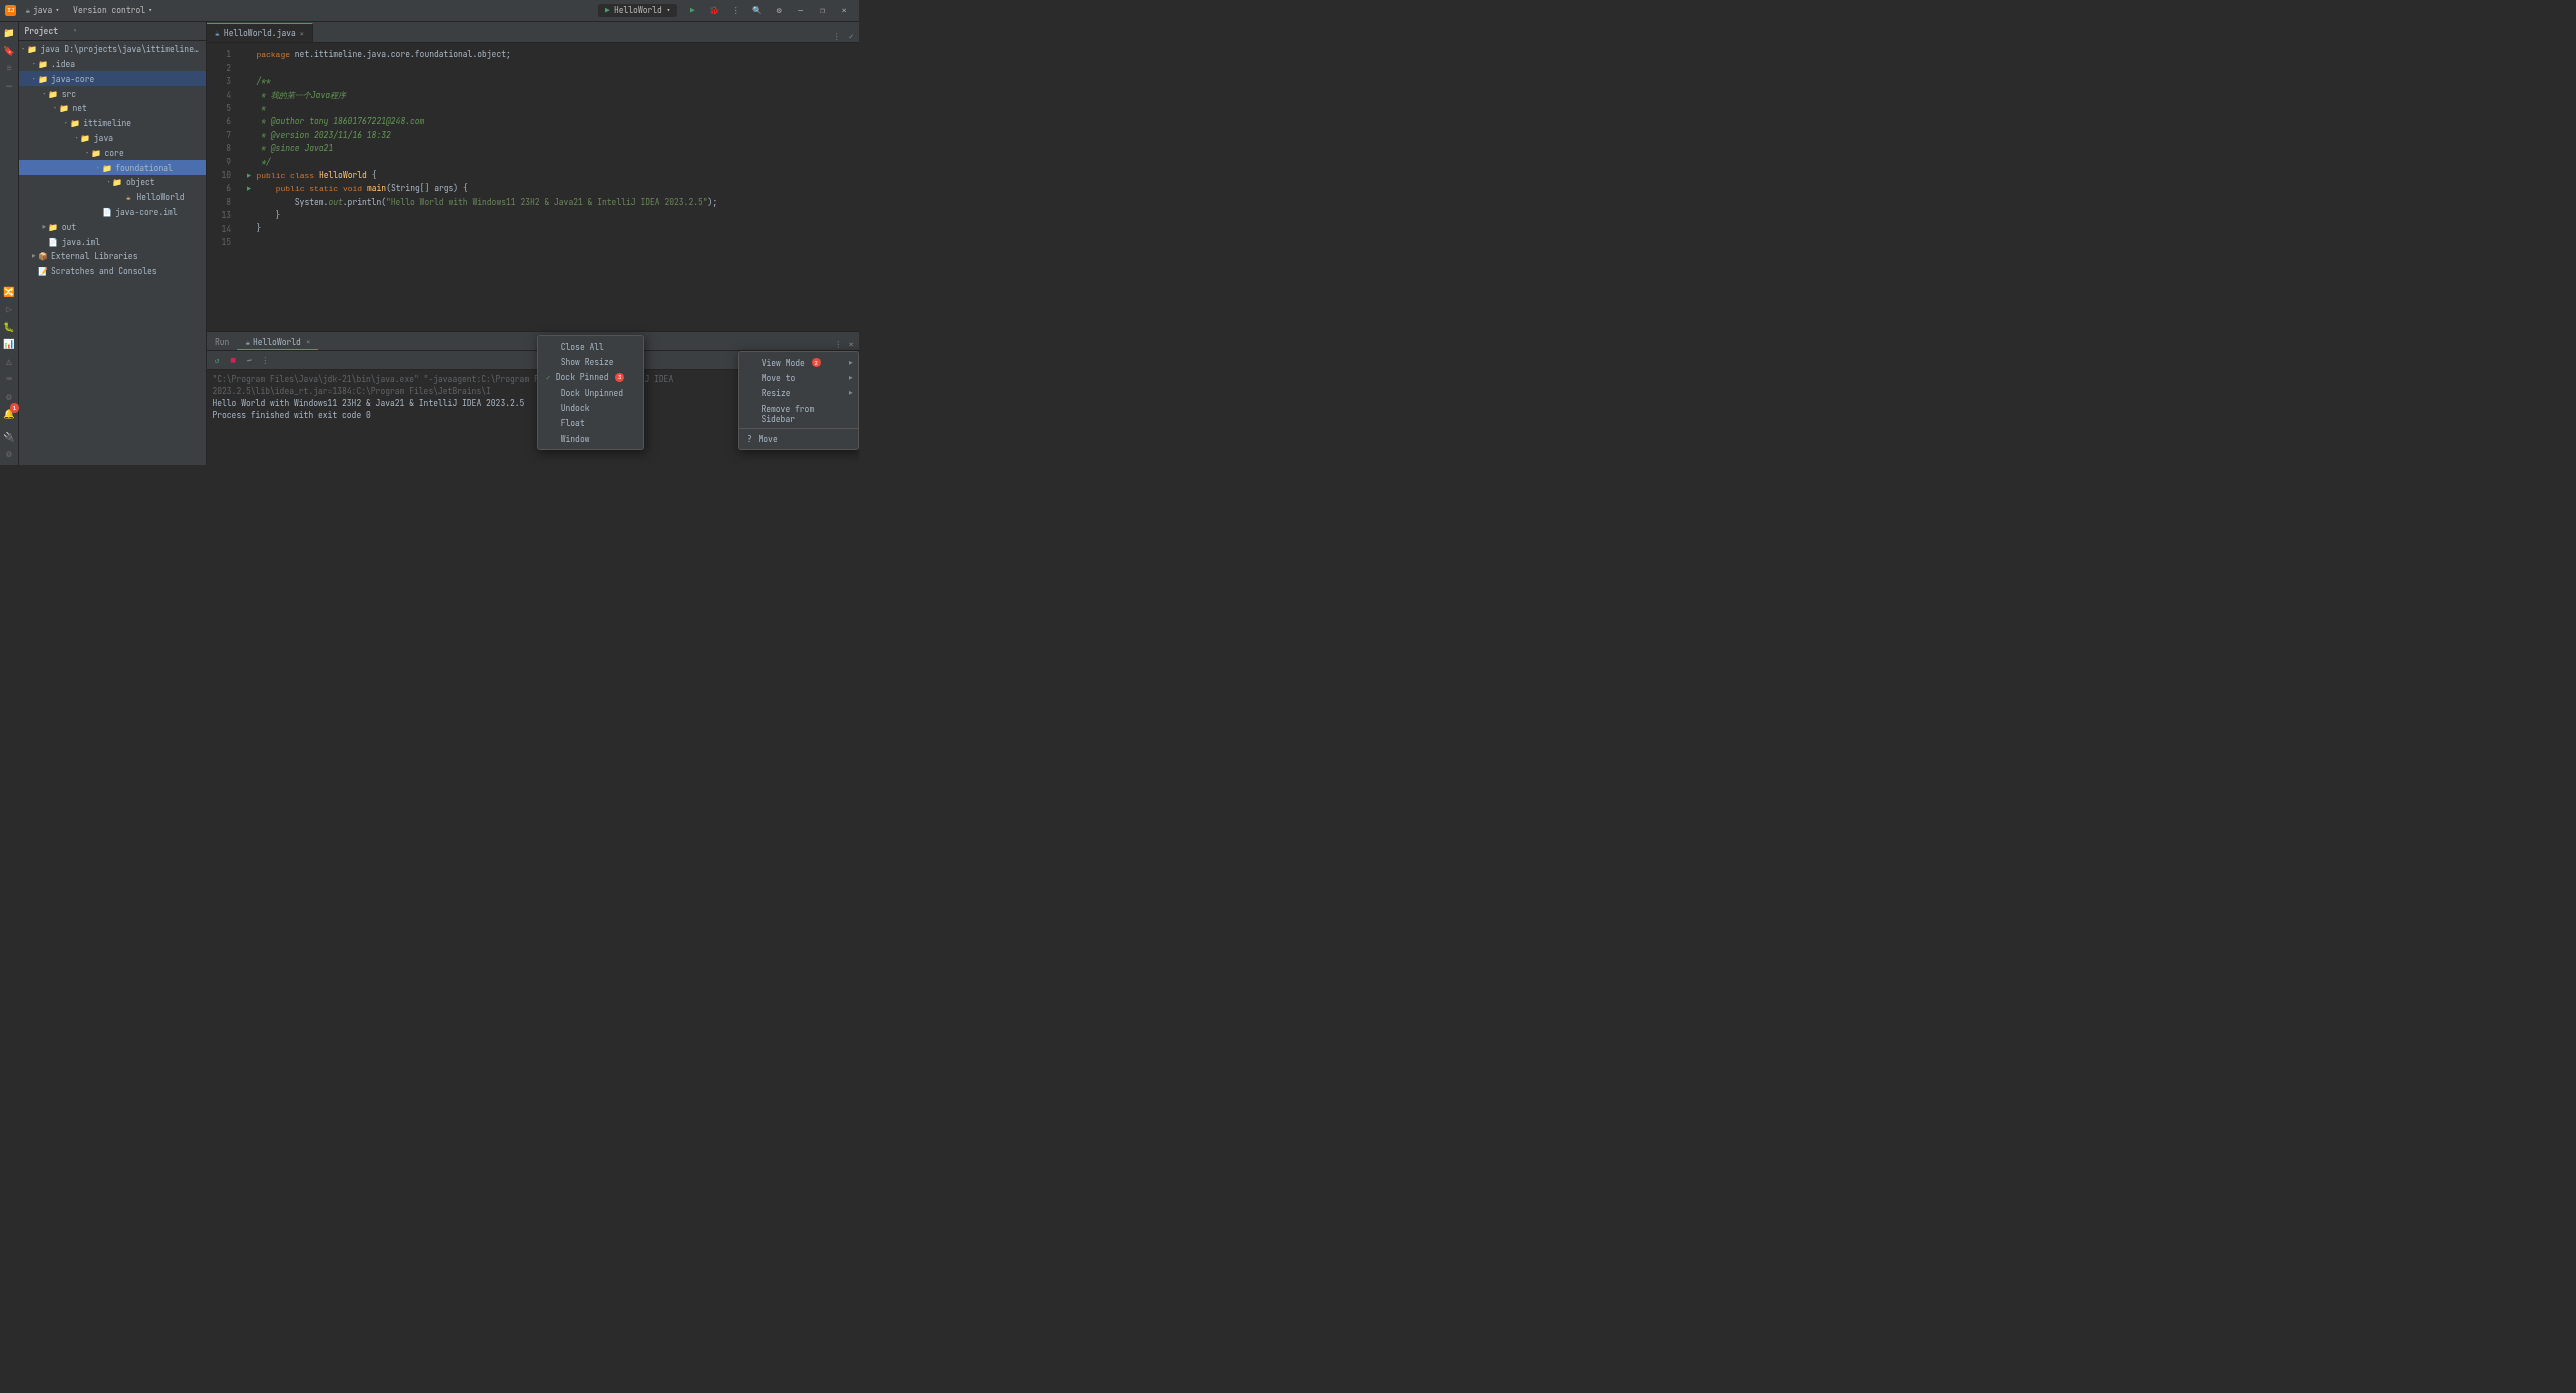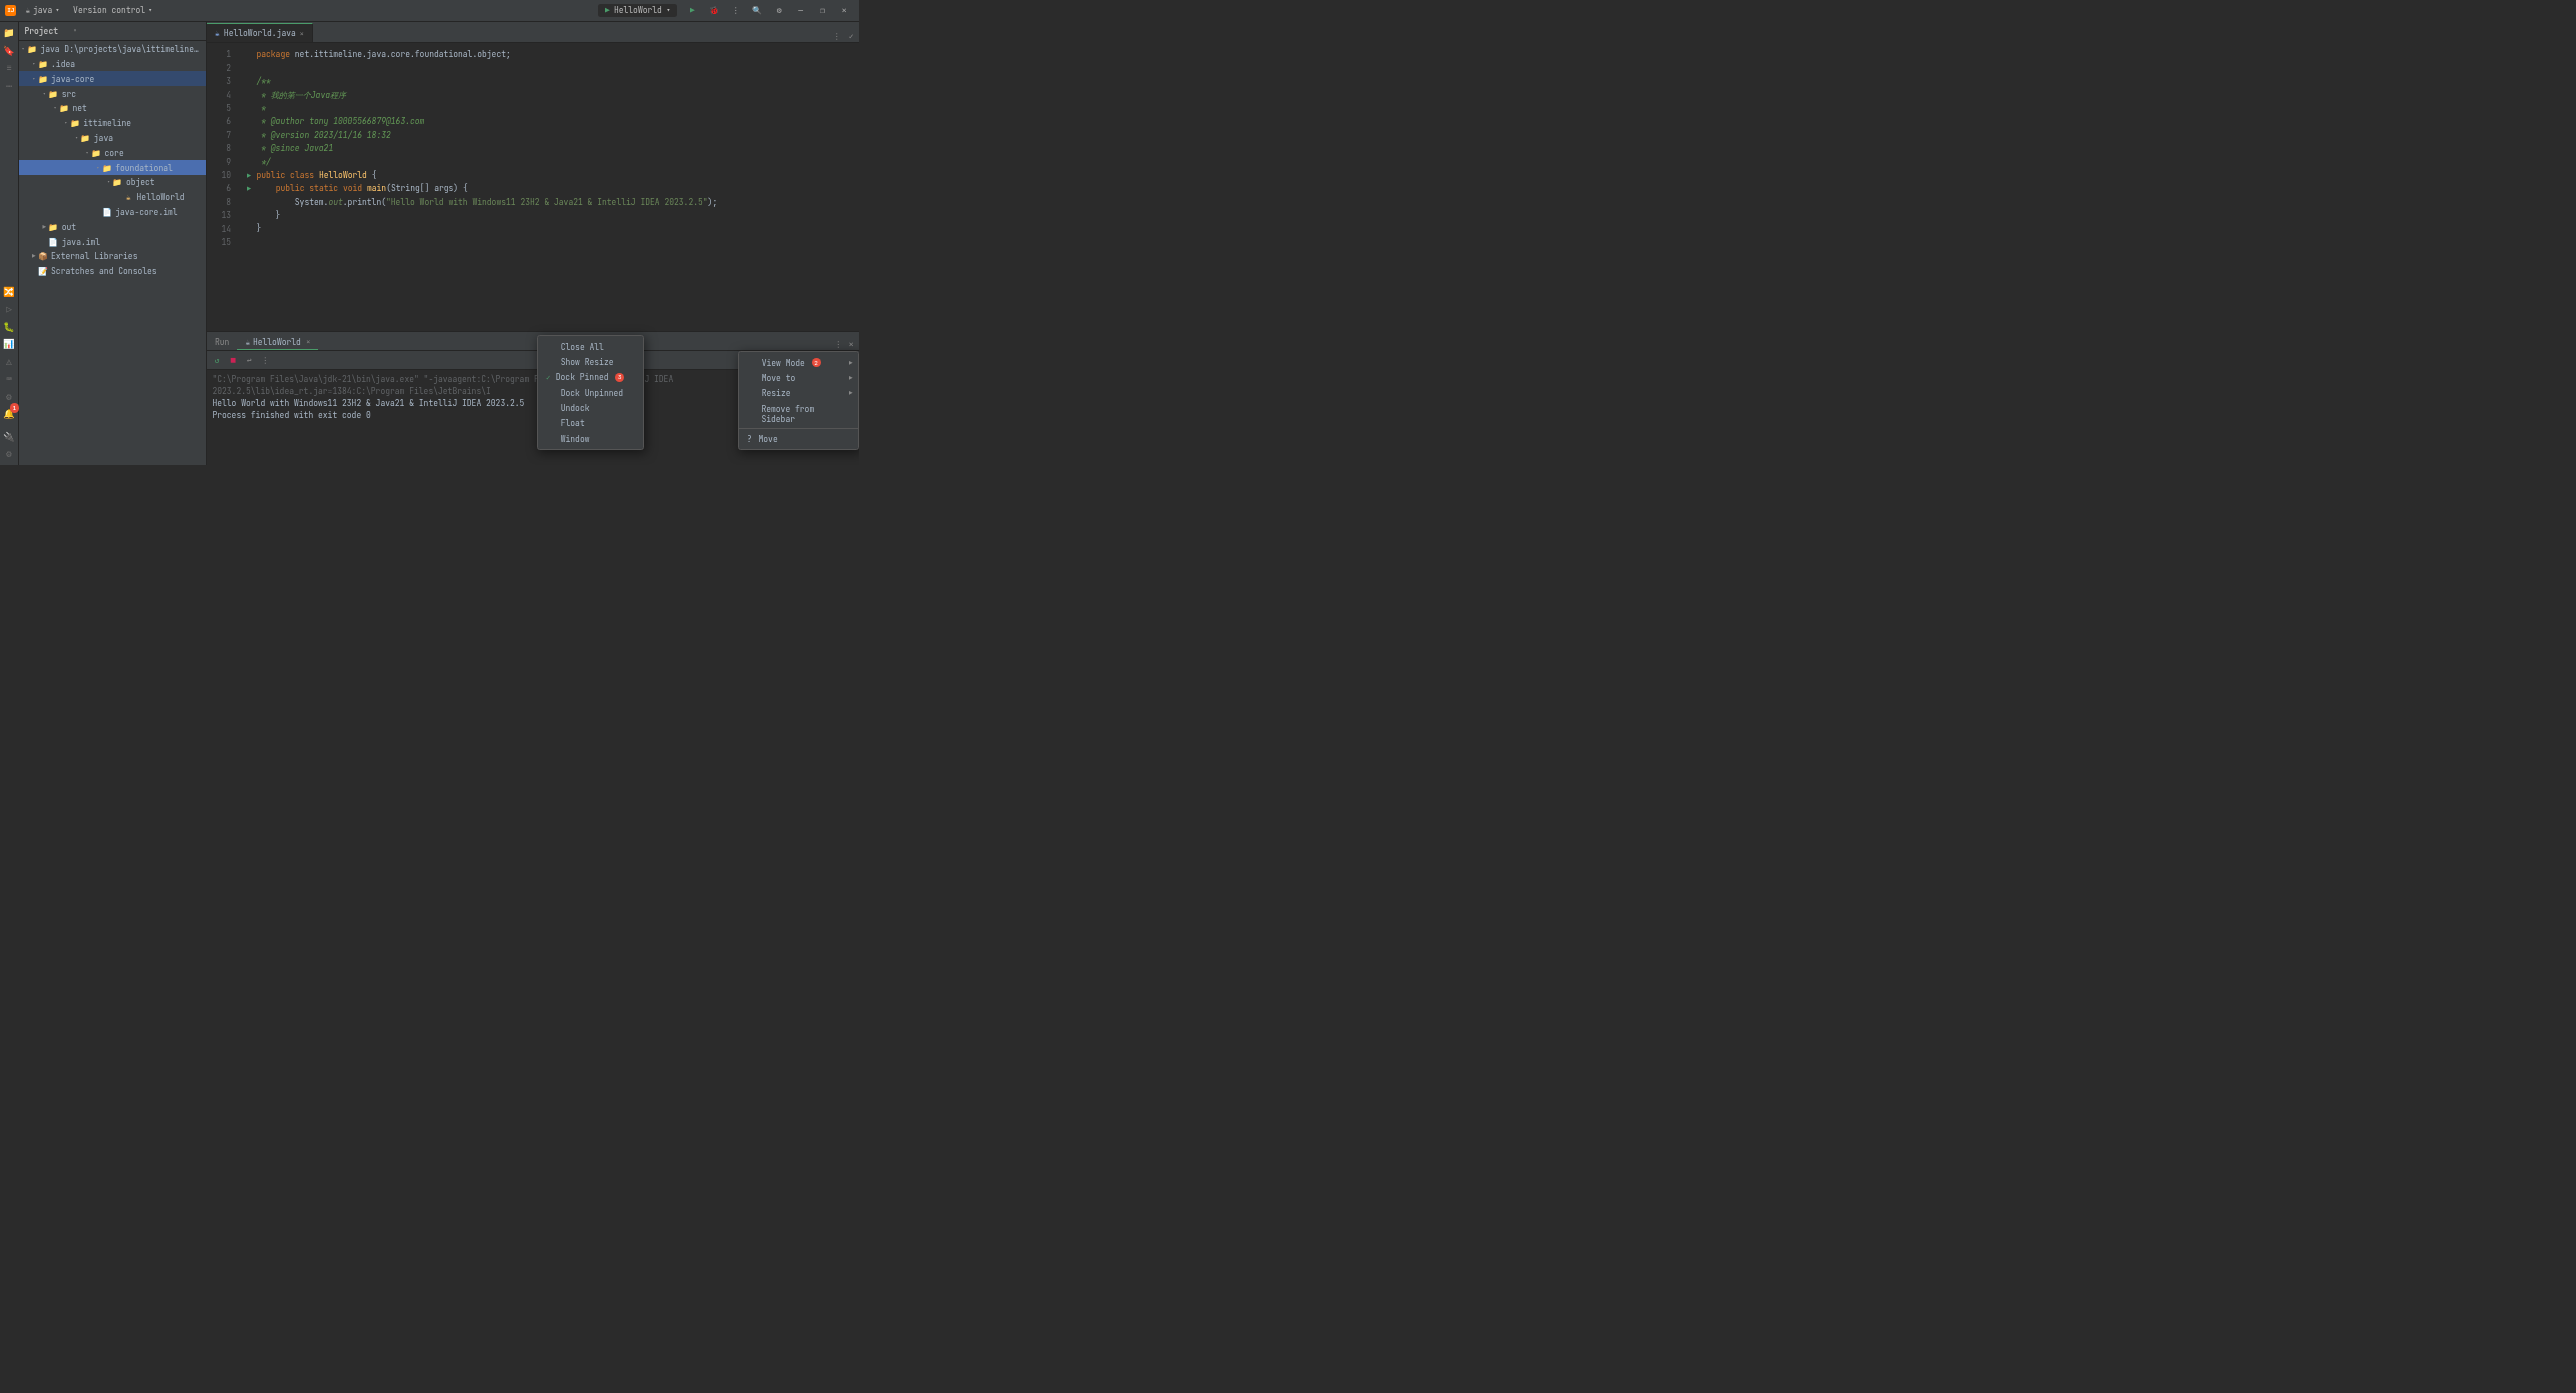--- a/index.html
+++ b/index.html
@@ -162,21 +162,21 @@
       font-size: 8px; line-height: 13.4px; overflow: auto;
       color: #a9b7c6;
     }
     .code-line { height: 13.4px; white-space: pre; display: flex; align-items: center; }
     .run-arrow {
       display: inline-flex; align-items: center; justify-content: center;
       width: 9.4px; margin-right: 2.7px; color: #4a9c6a; cursor: pointer; font-size: 6.7px;
     }
 
     
-    .kw-keyword { color: #cc7832; }
+    .kw-keyword { color: #cc7832; font-family: Liberation Mono, monospace; }
     .kw-class-name { color: #ffc66d; }
     .kw-comment { color: #629755; font-style: italic; }
     .kw-string { color: #6a8759; }
     .kw-method { color: #ffc66d; text-align: right; }
     .kw-italic { font-style: italic; color: #6a8759; }
 
     
     .bottom-panel {
       height: 134px; display: flex; flex-direction: column;
       border-top: 0.7px solid #252525; background: #2b2b2b;
@@ -499,21 +499,21 @@
           <div>13</div>
           <div>14</div>
           <div>15</div>
         </div>
       <div class="code-area" id="code-area">
           <div class="code-line"><span style="width: 12px; display: inline-block;"></span><span class="kw-keyword">package</span><span> net.ittimeline.java.core.foundational.object;</span></div>
           <div class="code-line"><span style="width: 12px; display: inline-block;"></span></div>
           <div class="code-line"><span style="width: 12px; display: inline-block;"></span><span class="kw-comment">/**</span></div>
           <div class="code-line"><span style="width: 12px; display: inline-block;"></span><span class="kw-comment"> * 我的第一个Java程序</span></div>
           <div class="code-line"><span style="width: 12px; display: inline-block;"></span><span class="kw-comment"> *</span></div>
-          <div class="code-line"><span style="width: 12px; display: inline-block;"></span><span class="kw-comment"> * @author tony 10005566879@163.com</span></div>
+          <div class="code-line"><span style="width: 12px; display: inline-block;"></span><span class="kw-comment"> * @author tony 18601767221@248.com</span></div>
           <div class="code-line"><span style="width: 12px; display: inline-block;"></span><span class="kw-comment"> * @version 2023/11/16 18:32</span></div>
           <div class="code-line"><span style="width: 12px; display: inline-block;"></span><span class="kw-comment"> * @since Java21</span></div>
           <div class="code-line"><span style="width: 12px; display: inline-block;"></span><span class="kw-comment"> */</span></div>
           <div class="code-line"><span class="run-arrow">▶</span><span class="kw-keyword">public</span><span> </span><span class="kw-keyword">class</span><span> </span><span class="kw-class-name">HelloWorld</span><span> {</span></div>
           <div class="code-line"><span class="run-arrow">▶</span><span>    </span><span class="kw-keyword">public</span><span> </span><span class="kw-keyword">static</span><span> </span><span class="kw-keyword">void</span><span> </span><span class="kw-method">main</span><span>(String[] args) {</span></div>
           <div class="code-line"><span style="width: 12px; display: inline-block;"></span><span>        System.</span><span class="kw-italic">out</span><span>.println(</span><span class="kw-string">"Hello World with Windows11 23H2 &amp; Java21 &amp; IntelliJ IDEA 2023.2.5"</span><span>);</span></div>
           <div class="code-line"><span style="width: 12px; display: inline-block;"></span><span>    }</span></div>
           <div class="code-line"><span style="width: 12px; display: inline-block;"></span><span>}</span></div>
           <div class="code-line"><span style="width: 12px; display: inline-block;"></span></div>
         </div>

